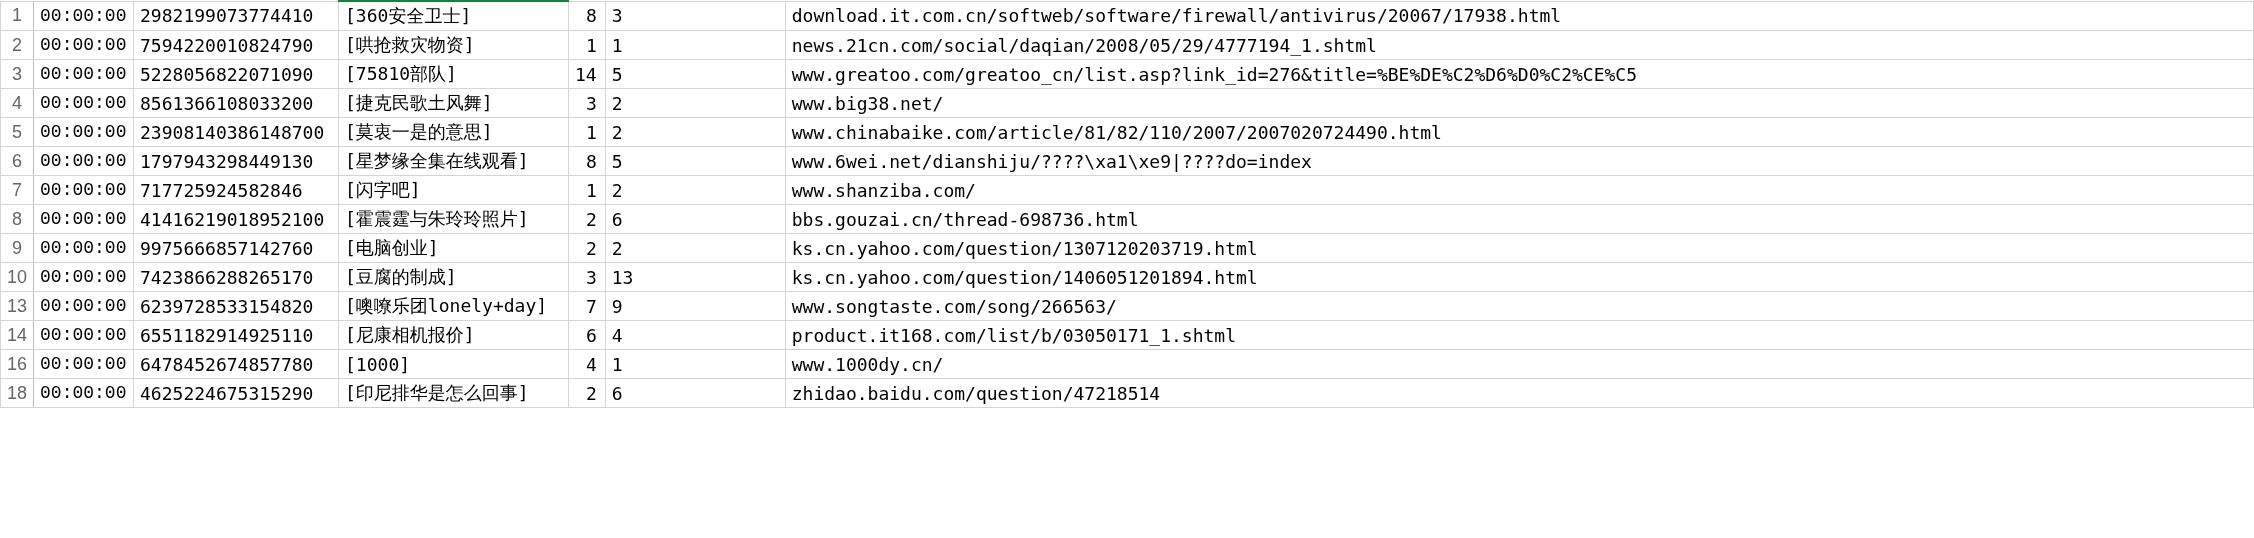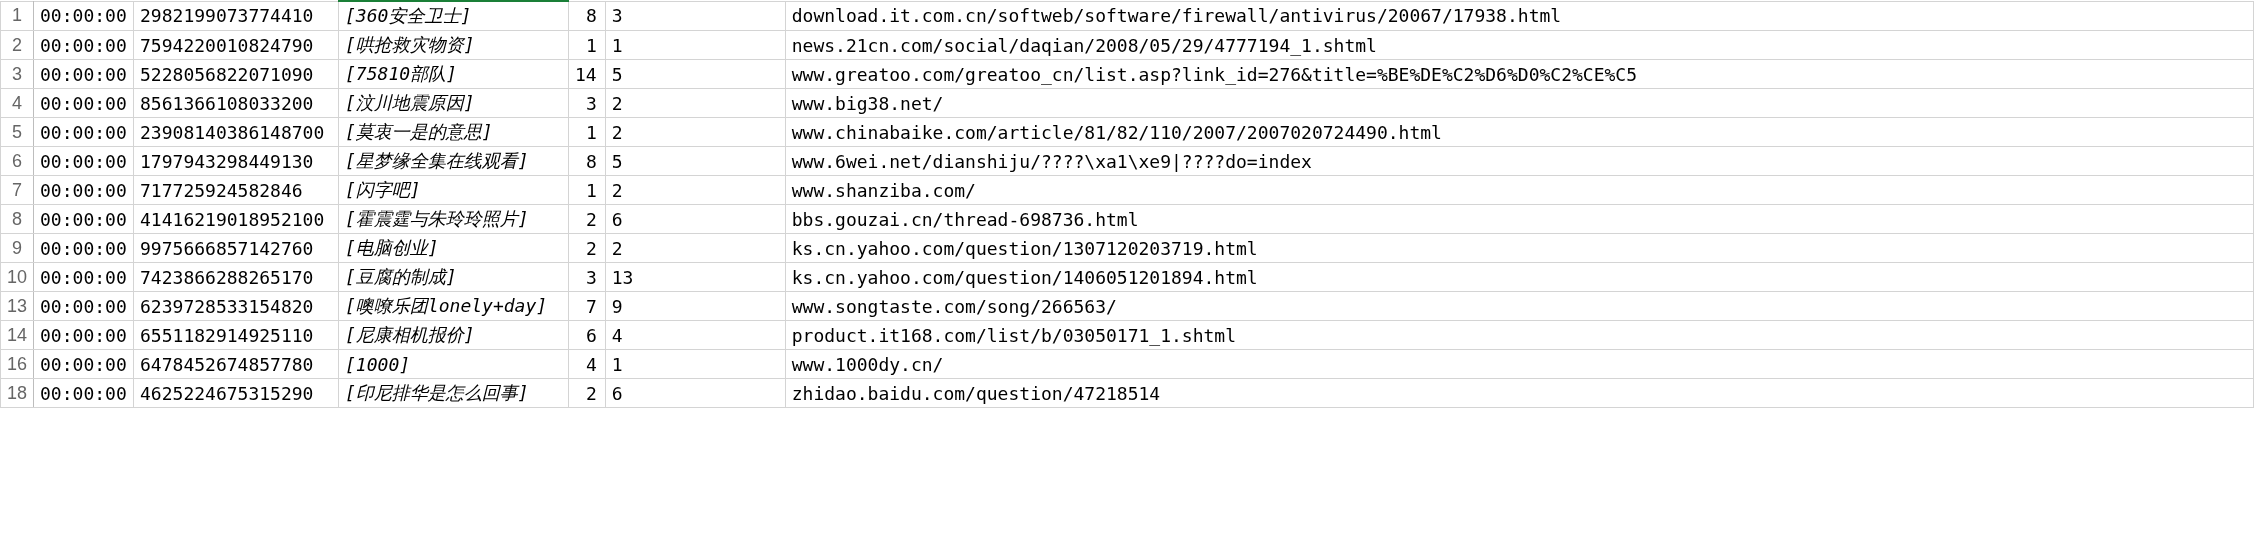--- a/index.html
+++ b/index.html
@@ -31,23 +31,23 @@
       overflow: hidden;
     }
     .rowhead {
       width: 32px;
       text-align: center;
       background: #fff;
       color: #666;
       border-right: 1px solid #bdbdbd;
       font-family: Arial, sans-serif;
     }
-    .col-b { width: 100px; }
+    .col-b { width: 100px; font-family: Liberation Mono, monospace; }
     .col-c { width: 205px; }
-    .col-d { width: 230px; font-style: italic; }
+    .col-d { width: 230px; }
     .col-e { width: 28px; }
     .col-f { width: 180px; }
     .col-g { width: auto; }
     .active-top {
       border-top: 2px solid #1a7f37 !important;
     }
     .col-e {
       text-align: right;
       padding-right: 8px;
     }
@@ -80,21 +80,21 @@
       <div class="cell col-c">5228056822071090</div>
       <div class="cell col-d">[75810部队]</div>
       <div class="cell col-e">14</div>
       <div class="cell col-f">5</div>
       <div class="cell col-g">www.greatoo.com/greatoo_cn/list.asp?link_id=276&amp;title=%BE%DE%C2%D6%D0%C2%CE%C5</div>
     </div>
     <div class="row">
       <div class="cell rowhead">4</div>
       <div class="cell col-b">00:00:00</div>
       <div class="cell col-c">8561366108033200</div>
-      <div class="cell col-d">[汶川地震原因]</div>
+      <div class="cell col-d">[捷克民歌土风舞]</div>
       <div class="cell col-e">3</div>
       <div class="cell col-f">2</div>
       <div class="cell col-g">www.big38.net/</div>
     </div>
     <div class="row">
       <div class="cell rowhead">5</div>
       <div class="cell col-b">00:00:00</div>
       <div class="cell col-c">23908140386148700</div>
       <div class="cell col-d">[莫衷一是的意思]</div>
       <div class="cell col-e">1</div>

